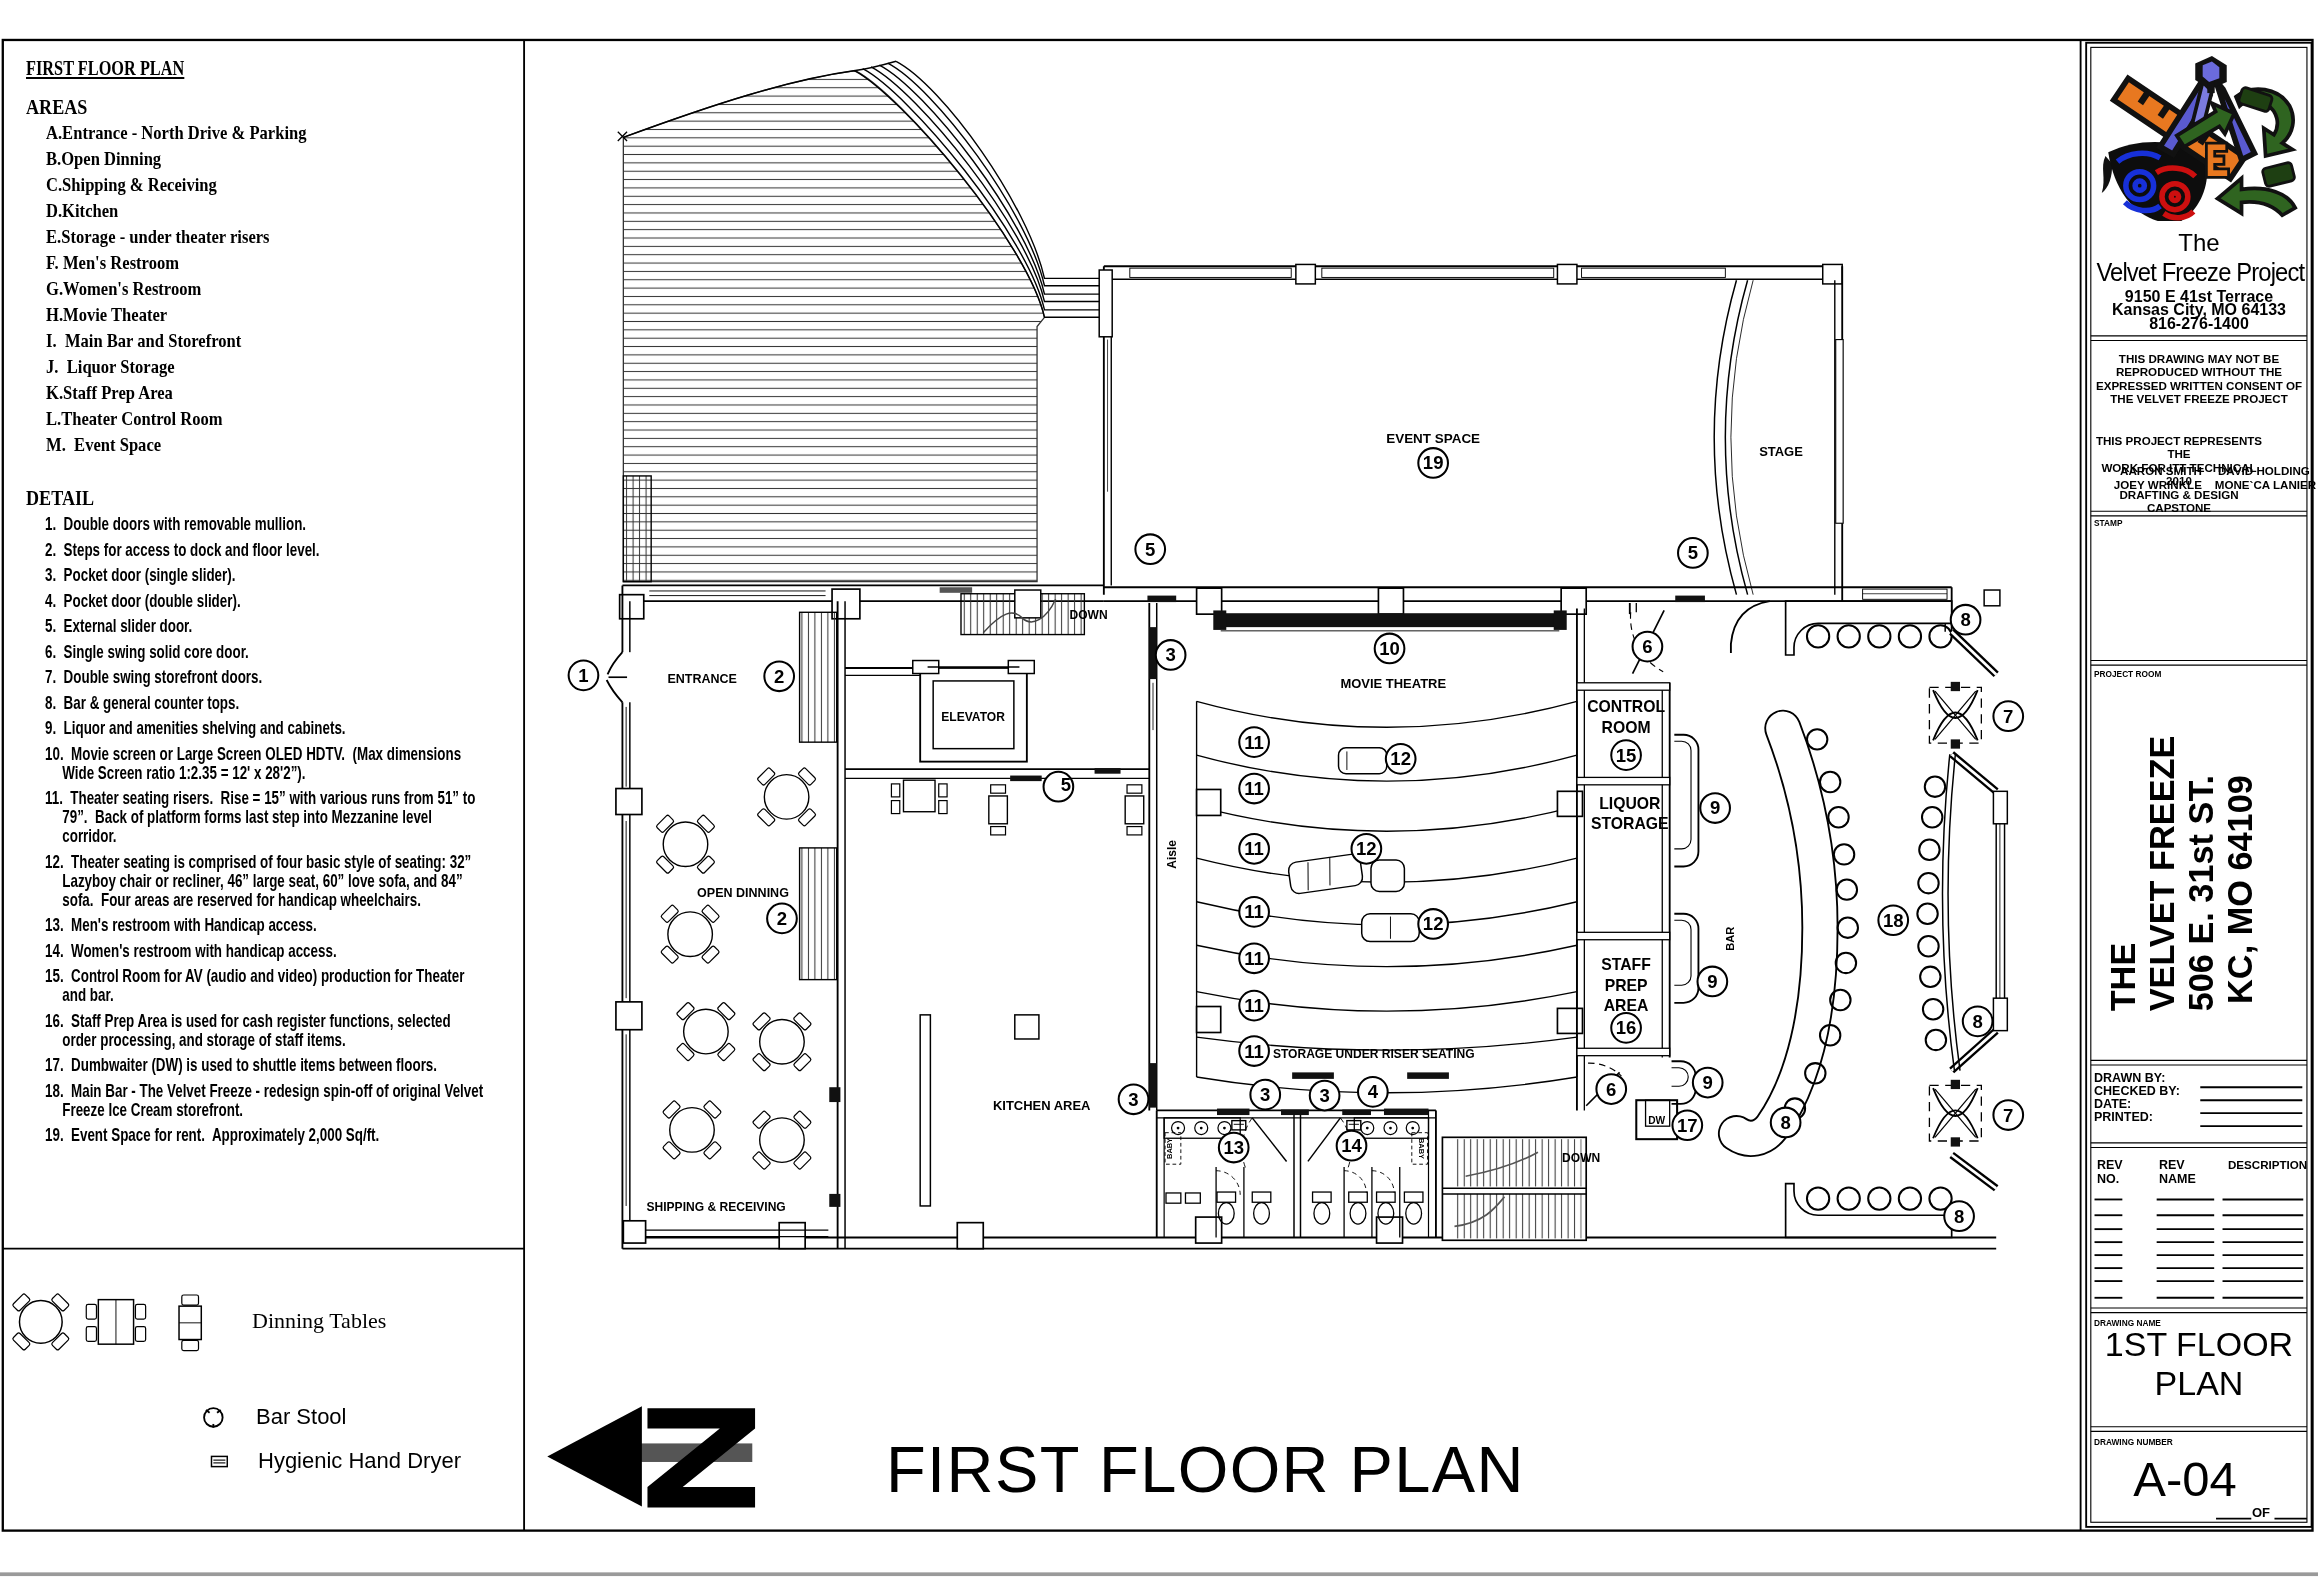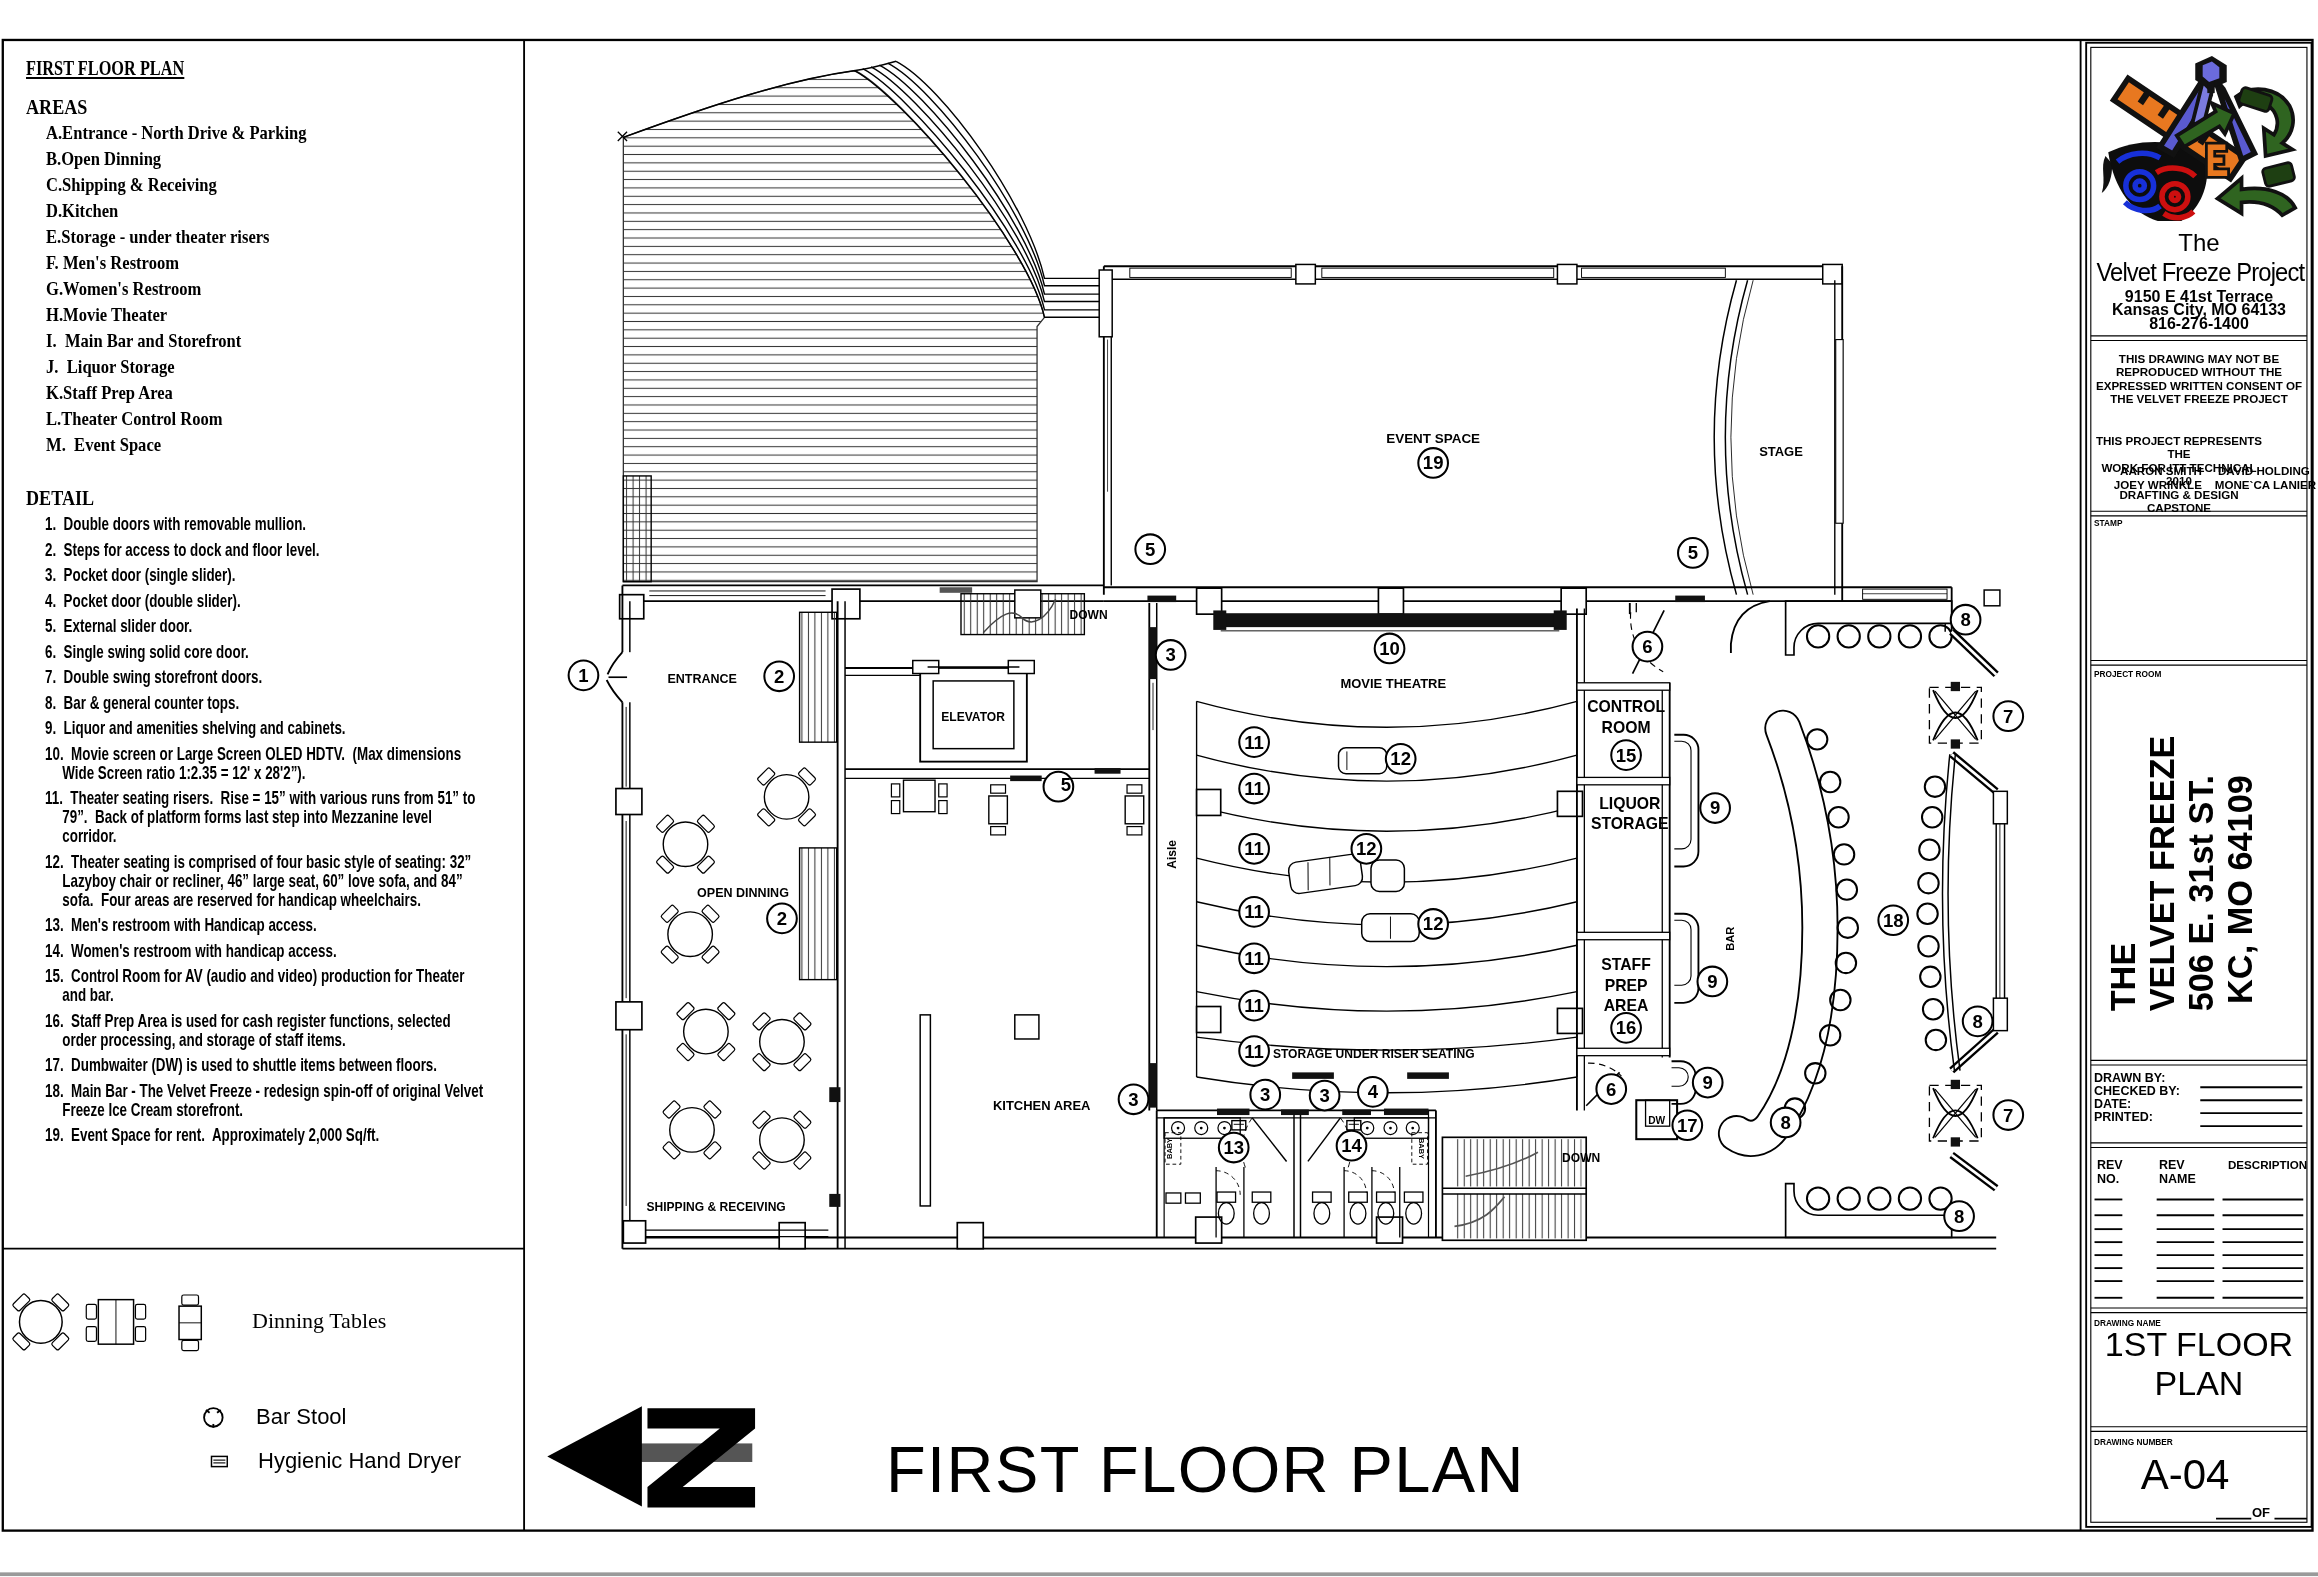--- a/index.html
+++ b/index.html
@@ -903,19 +903,19 @@
   <div class="abs lbl" style="left:2097px;top:1158px;font-size:12.5px;line-height:14px;">REV<br>NO.</div>
   <div class="abs lbl" style="left:2159px;top:1158px;font-size:12.5px;line-height:14px;">REV<br>NAME</div>
   <div class="abs lbl" style="left:2228px;top:1158px;font-size:11.6px;">DESCRIPTION</div>
 
   <div class="abs lbl" style="left:2094px;top:1318px;font-size:8.3px;">DRAWING NAME</div>
 
   <div class="abs" style="left:2091px;top:1325px;width:216px;text-align:center;font-size:34px;line-height:39px;">1ST FLOOR<br>PLAN</div>
 
   <div class="abs lbl" style="left:2094px;top:1437px;font-size:8.3px;">DRAWING NUMBER</div>
 
-  <div class="abs" style="left:2091px;top:1451px;width:188px;text-align:center;font-size:42px;">A-04</div>
+  <div class="abs" style="left:2091px;top:1451px;width:188px;text-align:center;font-size:49px;">A-04</div>
 
   <div class="abs lbl" style="left:2252px;top:1505px;font-size:13px;">OF</div>
 </div>
 
 </div>
 
 
 </body></html>

